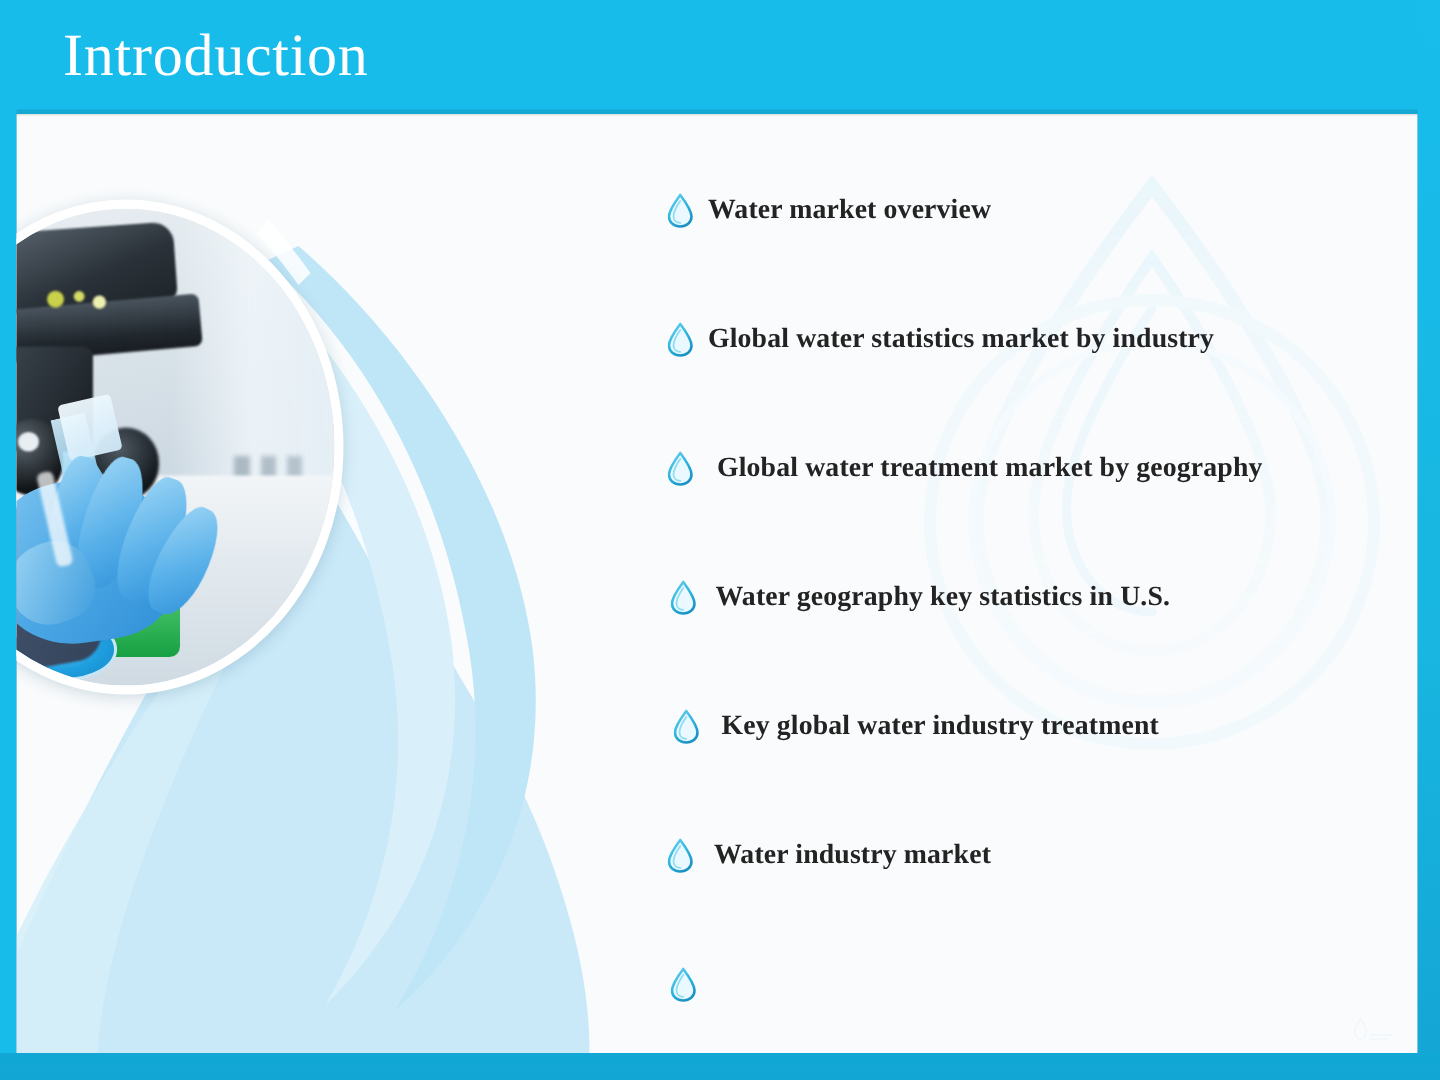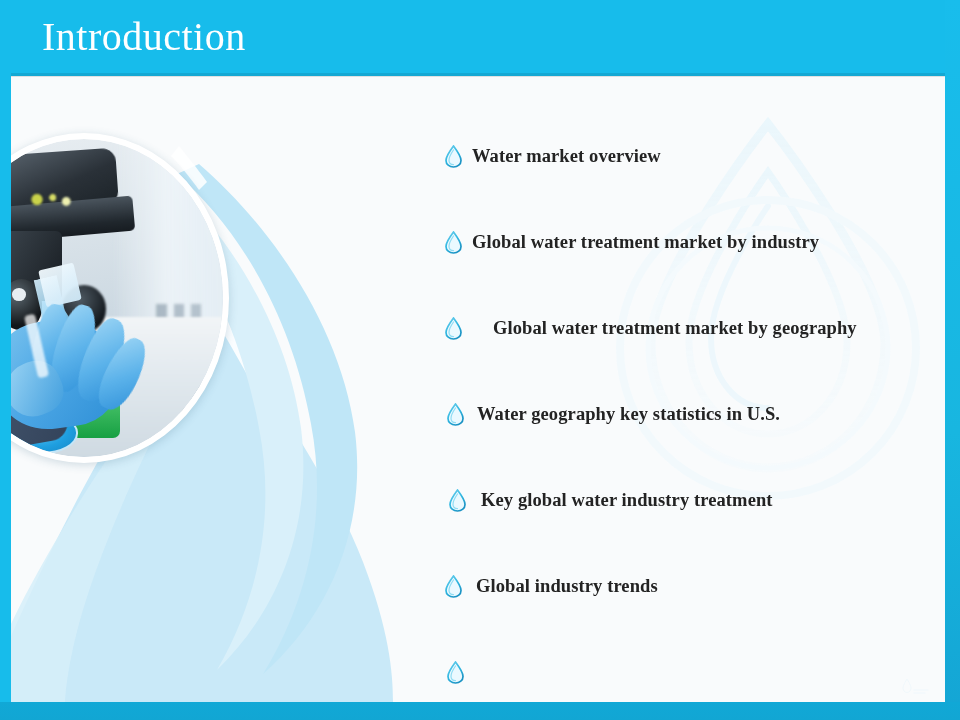--- a/index.html
+++ b/index.html
@@ -287,21 +287,21 @@
     filter: blur(1.6px);
   }
   
   .swoosh-svg {
     position: absolute;
     left: 0; top: 0;
   }
   
   .bullet-list {
     position: absolute;
-    left: 0; top: 16px;
+    left: 0; top: 0;
     width: 784px; height: 626px;
   }
   .bullet-row {
     position: absolute;
     display: flex;
     align-items: center;
     height: 34px;
   }
   .drop-icon {
     flex: 0 0 auto;
@@ -421,24 +421,24 @@
           <path d="M8.5 5 C8.5 5 4 11.5 4 15.2 C4 17.9 6 19.6 8.5 19.6" fill="none" stroke="#8fdcf3" stroke-width="1.2" stroke-linecap="round"></path>
         </svg>
         <span class="bullet-text">Water market overview</span>
       </div>
 
       <div class="bullet-row" style="left:434px; top:133px;">
         <svg class="drop-icon" viewBox="0 0 17 23" aria-hidden="true">
           <path d="M8.5 1 C8.5 1 1 11 1 15.4 C1 19.4 4.4 22 8.5 22 C12.6 22 16 19.4 16 15.4 C16 11 8.5 1 8.5 1 Z" fill="#eaf9ff" stroke="url(#dg1)" stroke-width="1.7"></path>
           <path d="M8.5 5 C8.5 5 4 11.5 4 15.2 C4 17.9 6 19.6 8.5 19.6" fill="none" stroke="#8fdcf3" stroke-width="1.2" stroke-linecap="round"></path>
         </svg>
-        <span class="bullet-text">Global water treatment market by industry</span>
-      </div>
-
-      <div class="bullet-row" style="left:434px; top:219px;gap:15px;">
+        <span class="bullet-text">Global water statistics market by industry</span>
+      </div>
+
+      <div class="bullet-row" style="left:434px; top:219px;">
         <svg class="drop-icon" viewBox="0 0 17 23" aria-hidden="true">
           <path d="M8.5 1 C8.5 1 1 11 1 15.4 C1 19.4 4.4 22 8.5 22 C12.6 22 16 19.4 16 15.4 C16 11 8.5 1 8.5 1 Z" fill="#eaf9ff" stroke="url(#dg1)" stroke-width="1.7"></path>
           <path d="M8.5 5 C8.5 5 4 11.5 4 15.2 C4 17.9 6 19.6 8.5 19.6" fill="none" stroke="#8fdcf3" stroke-width="1.2" stroke-linecap="round"></path>
         </svg>
         <span class="bullet-text" style="margin-left:6px;">Global water treatment market by geography</span>
       </div>
 
       <div class="bullet-row" style="left:436px; top:305px;">
         <svg class="drop-icon" viewBox="0 0 17 23" aria-hidden="true">
           <path d="M8.5 1 C8.5 1 1 11 1 15.4 C1 19.4 4.4 22 8.5 22 C12.6 22 16 19.4 16 15.4 C16 11 8.5 1 8.5 1 Z" fill="#eaf9ff" stroke="url(#dg1)" stroke-width="1.7"></path>
@@ -453,21 +453,21 @@
           <path d="M8.5 5 C8.5 5 4 11.5 4 15.2 C4 17.9 6 19.6 8.5 19.6" fill="none" stroke="#8fdcf3" stroke-width="1.2" stroke-linecap="round"></path>
         </svg>
         <span class="bullet-text" style="margin-left:5px;">Key global water industry treatment</span>
       </div>
 
       <div class="bullet-row" style="left:434px; top:477px;">
         <svg class="drop-icon" viewBox="0 0 17 23" aria-hidden="true">
           <path d="M8.5 1 C8.5 1 1 11 1 15.4 C1 19.4 4.4 22 8.5 22 C12.6 22 16 19.4 16 15.4 C16 11 8.5 1 8.5 1 Z" fill="#eaf9ff" stroke="url(#dg1)" stroke-width="1.7"></path>
           <path d="M8.5 5 C8.5 5 4 11.5 4 15.2 C4 17.9 6 19.6 8.5 19.6" fill="none" stroke="#8fdcf3" stroke-width="1.2" stroke-linecap="round"></path>
         </svg>
-        <span class="bullet-text" style="margin-left:4px;">Global industry trends</span>
+        <span class="bullet-text" style="margin-left:4px;">Water industry market</span>
       </div>
 
       <div class="bullet-row" style="left:436px; top:563px;">
         <svg class="drop-icon" viewBox="0 0 17 23" aria-hidden="true">
           <path d="M8.5 1 C8.5 1 1 11 1 15.4 C1 19.4 4.4 22 8.5 22 C12.6 22 16 19.4 16 15.4 C16 11 8.5 1 8.5 1 Z" fill="#eaf9ff" stroke="url(#dg1)" stroke-width="1.7"></path>
           <path d="M8.5 5 C8.5 5 4 11.5 4 15.2 C4 17.9 6 19.6 8.5 19.6" fill="none" stroke="#8fdcf3" stroke-width="1.2" stroke-linecap="round"></path>
         </svg>
       </div>
 
     </div>

